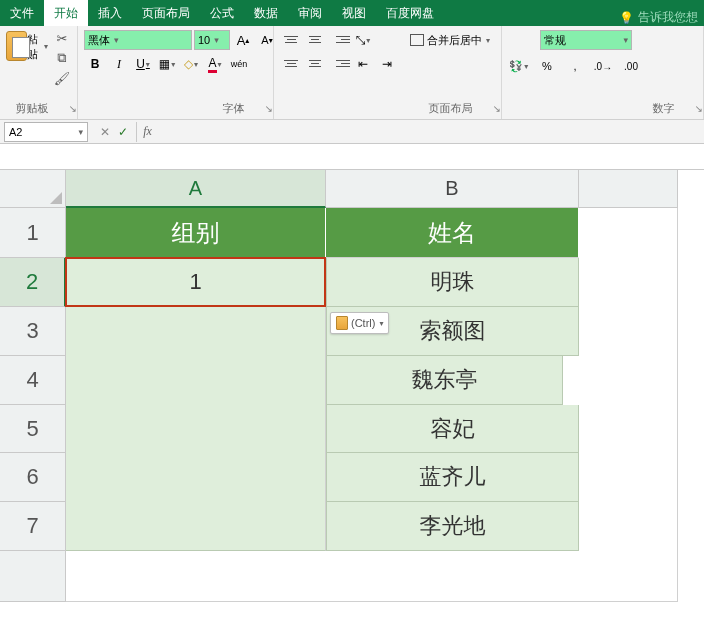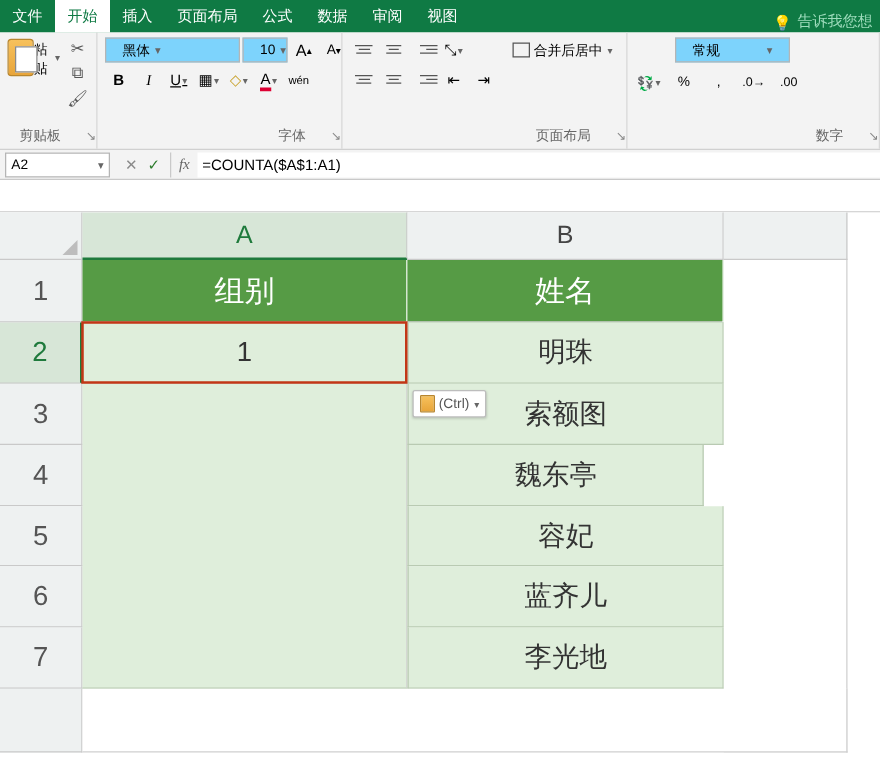--- a/index.html
+++ b/index.html
@@ -24,21 +24,21 @@
   .paste-icon { width: 28px; height: 30px; background: linear-gradient(#f7c15c,#e8a53a); border: 1px solid #b8862e; border-radius: 3px; position: relative; }
   .paste-icon::after { content:""; position:absolute; left:5px; top:5px; width:16px; height:19px; background:#fff; border:1px solid #8a8a8a; }
 
   .mini-col { display:flex; flex-direction:column; gap:4px; margin-left:4px; }
   .mini-ico { width:20px; height:16px; display:flex; align-items:center; justify-content:center; color:#555; font-size:13px; }
   .scissors::before{content:"✂";}
   .copy::before{content:"⧉";}
   .brush::before{content:"🖌";}
 
   .font-group .row { display:flex; align-items:center; gap:2px; margin-bottom:4px; }
-  .combo { background:#7dd3fc; border:1px solid #b5b5b5; height:20px; display:flex; align-items:center; padding:0 13px; font-size:11px; }
+  .combo { background:#86efac; border:1px solid #b5b5b5; height:20px; display:flex; align-items:center; padding:0 3px; font-size:11px; }
   .combo .dd { margin-left:4px; color:#666; font-size:9px; }
   .btn-sm { width:22px; height:20px; display:flex; align-items:center; justify-content:center; border:1px solid transparent; }
   .btn-sm.bold{font-weight:bold;}
   .btn-sm.ital{font-style:italic;font-family:serif;}
   .btn-sm.und{text-decoration:underline;}
   .dd-tiny{font-size:8px;color:#666;margin-left:1px;}
 
   .align-group .row{display:flex;gap:2px;margin-bottom:4px;}
   .al{width:22px;height:18px;display:flex;flex-direction:column;justify-content:center;gap:2px;align-items:center;}
   .al span{display:block;height:1px;background:#555;}
@@ -91,20 +91,21 @@
 
 <div class="tabbar">
   <div class="tab">文件</div>
   <div class="tab active">开始</div>
   <div class="tab">插入</div>
   <div class="tab">页面布局</div>
   <div class="tab">公式</div>
   <div class="tab">数据</div>
   <div class="tab">审阅</div>
   <div class="tab">视图</div>
+  <div class="tab">百度网盘</div>
   <div class="tell">
     <span class="bulb">💡</span>
     <span>告诉我您想</span>
   </div>
 </div>
 
 <div class="ribbon">
 
   <div class="group" style="width:78px">
     <div class="group-body">
@@ -240,21 +241,20 @@
 <div class="fbar">
   <div class="namebox">
       <span>A2</span>
       <span class="dd">▾</span>
     </div>
   <div class="fx-btns">
     <span>✕</span>
     <span class="chk">✓</span>
   </div>
   <span class="fx-lbl">fx</span>
-  <input class="formula-input" value="=COUNTA($A$1:A1)" style="">
 </div>
 <div class="fbar-wrap"></div>
 
 <div class="sheet" style="height:455px">
   <div class="corner"></div>
   <div class="colhdrs">
     <div class="colhdr sel" style="width:260px">A</div>
     <div class="colhdr" style="width:253px">B</div>
     <div class="colhdr" style="width:99px"></div>
   </div>

